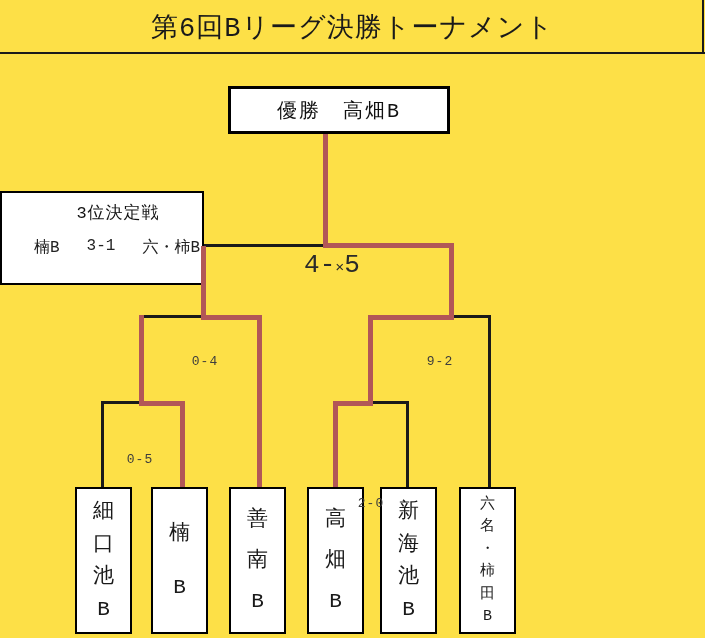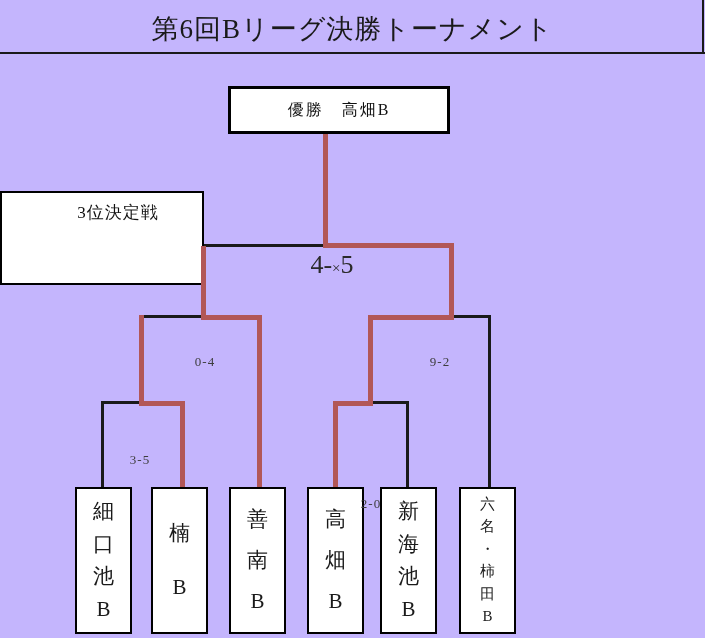--- a/index.html
+++ b/index.html
@@ -1,33 +1,33 @@
 <!DOCTYPE html>
 <html style="--accent: #b25757;"><head>
 <meta charset="utf-8">
 <style>
   html,body{margin:0;padding:0;background:#fff;}
   .stage{
-    position:relative;width:705px;height:638px;background:#c4b5fd;overflow:hidden;
-    font-family:Liberation Serif, serif;color:#111;
+    position:relative;width:705px;height:638px;background:#fde047;overflow:hidden;
+    font-family:Liberation Mono, monospace;color:#111;
   }
   
   .title{
     position:absolute;top:8px;left:0;width:705px;height:42px;
     text-align:center;font-size:27px;letter-spacing:1px;color:#1a1a1a;
     line-height:42px;white-space:nowrap;
   }
   .title-underline{position:absolute;top:52px;left:0;width:705px;height:2px;background:#1a1a1a;}
   .title-right-border{position:absolute;top:0;left:702px;width:2px;height:53px;background:#1a1a1a;}
   
   .champion-box{
     position:absolute;left:228px;top:86px;width:222px;height:48px;
     border:3px solid #000;box-sizing:border-box;background:#fff;z-index:3;
     display:flex;align-items:center;justify-content:center;
-    font-size:16px;letter-spacing:2px;white-space:pre;
+    font-size:20px;letter-spacing:2px;white-space:pre;
   }
   
   .third-box{
     position:absolute;left:0;top:191px;width:204px;height:94px;
     border:2px solid #000;box-sizing:border-box;background:#fff;z-index:3;
   }
   .third-title{margin-top:8px;text-align:center;font-size:17px;letter-spacing:1px;padding-left:32px;}
   .third-row{
     margin-top:13px;display:flex;justify-content:space-between;
     padding:0 2px 0 32px;font-size:16px;color:#222;white-space:nowrap;
@@ -61,20 +61,25 @@
   <div class="title">第6回Bリーグ決勝トーナメント</div>
   <div class="title-underline"></div>
   <div class="title-right-border"></div>
 
   <div class="champion-box">
     <span>優勝　高畑B</span>
   </div>
 
   <div class="third-box">
     <div class="third-title">3位決定戦</div>
+    <div class="third-row">
+      <span>楠B</span>
+      <span>3-1</span>
+      <span>六・柿B</span>
+    </div>
   </div>
 
   <div class="ln k" style="left:203px;top:244px;width:122px;height:3px;"></div>
   <div class="ln k" style="left:139px;top:315px;width:65px;height:3px;"></div>
   <div class="ln k" style="left:450px;top:315px;width:40px;height:3px;"></div>
   <div class="ln k" style="left:488px;top:315px;width:3px;height:172px;"></div>
   <div class="ln k" style="left:101px;top:401px;width:41px;height:3px;"></div>
   <div class="ln k" style="left:369px;top:401px;width:40px;height:3px;"></div>
   <div class="ln k" style="left:101px;top:401px;width:3px;height:86px;"></div>
   <div class="ln k" style="left:406px;top:401px;width:3px;height:86px;"></div>
@@ -91,21 +96,21 @@
   <div class="ln r" style="left:139px;top:401px;width:46px;height:5px;"></div>
   <div class="ln r" style="left:180px;top:401px;width:5px;height:86px;"></div>
   <div class="ln r" style="left:333px;top:401px;width:40px;height:5px;"></div>
   <div class="ln r" style="left:333px;top:401px;width:5px;height:86px;"></div>
 
   <div class="score final-score" style="left:332px;top:250px;">
     <span>4-</span><span class="small-x">×</span><span>5</span>
   </div>
   <div class="score" style="left:205px;top:354px;">0-4</div>
   <div class="score" style="left:440px;top:354px;">9-2</div>
-  <div class="score" style="left:140px;top:452px;">3-5</div>
+  <div class="score" style="left:140px;top:452px;">0-5</div>
   <div class="score" style="left:371px;top:452px;margin-top:44px;">2-0</div>
 
   <div class="team-box t1">
       <span>細</span>
       <span>口</span>
       <span>池</span>
       <span>B</span>
     </div>
   <div class="team-box t2">
       <span>楠</span>

